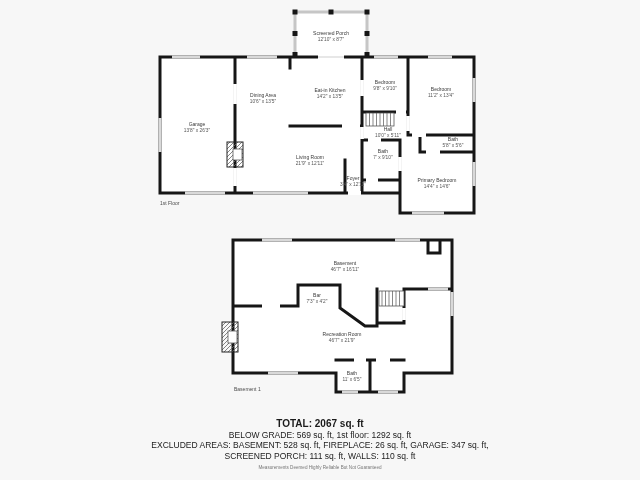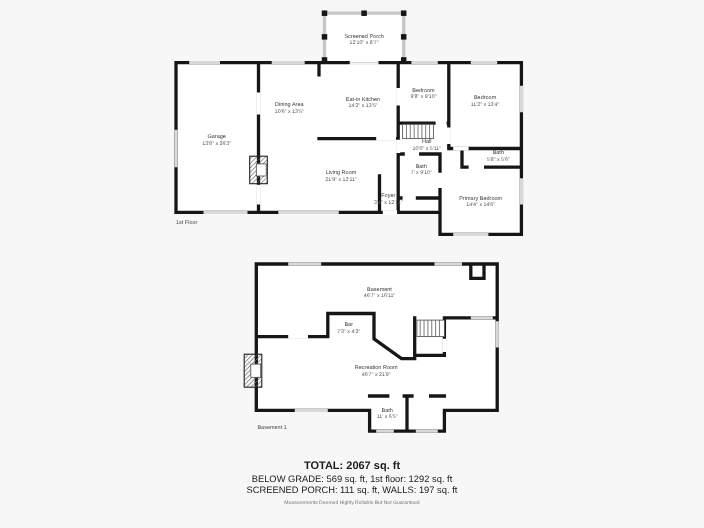--- a/index.html
+++ b/index.html
@@ -154,17 +154,18 @@
   </div>
   <div class="room-label" style="left:352px;top:377px">
     <span>Bath</span>
     <span class="dims">11' x 6'5"</span>
   </div>
   <div class="floor-label" style="left:234px;top:386px">Basement 1</div>
 
   <div class="summary">
     <div class="total">TOTAL: 2067 sq. ft</div>
     <div class="line">BELOW GRADE: 569 sq. ft, 1st floor: 1292 sq. ft</div>
-    <div class="line">SCREENED PORCH: 111 sq. ft, WALLS: 197 sq. ft</div>
+    <div class="line">EXCLUDED AREAS: BASEMENT: 528 sq. ft, FIREPLACE: 26 sq. ft, GARAGE: 347 sq. ft,</div>
+    <div class="line">SCREENED PORCH: 111 sq. ft, WALLS: 110 sq. ft</div>
     <div class="disclaimer">Measurements Deemed Highly Reliable But Not Guaranteed</div>
   </div>
 
 </div>
 
 </body></html>

